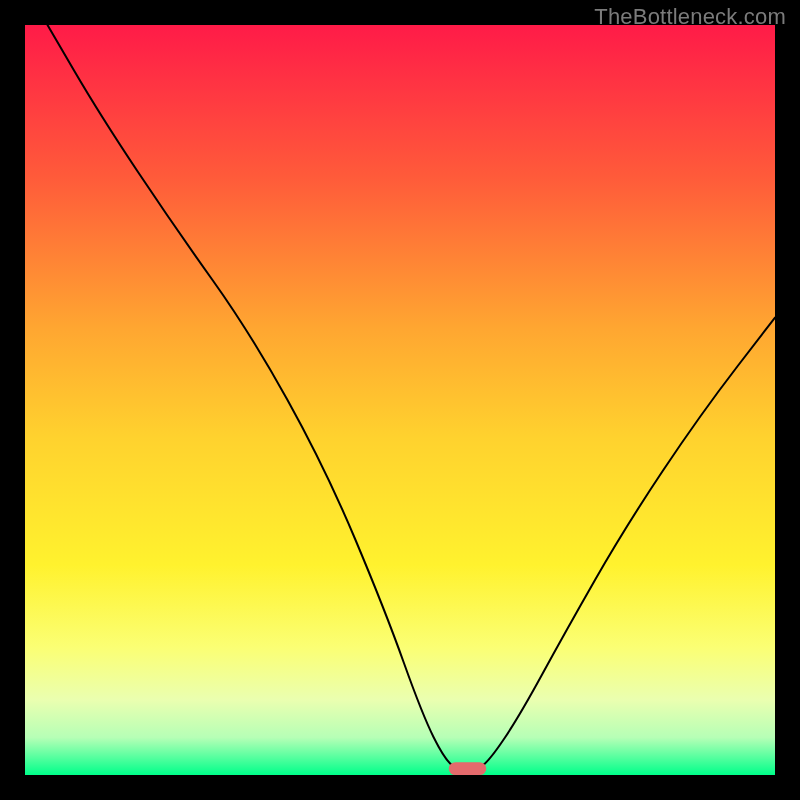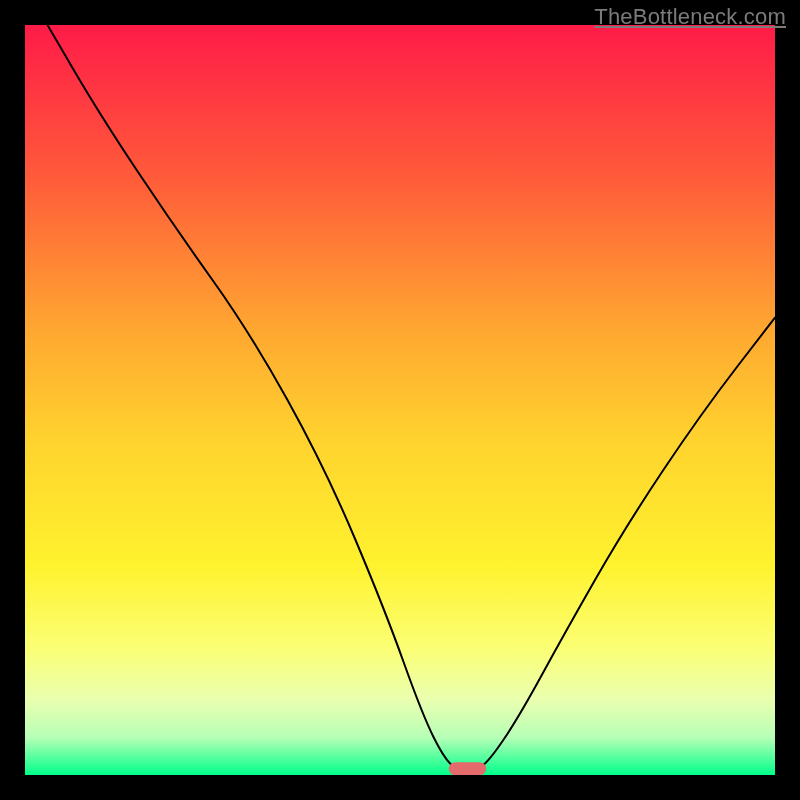--- a/index.html
+++ b/index.html
@@ -18,21 +18,20 @@
     background: #000;
   }
   .watermark {
     position: absolute;
     top: 4px;
     right: 14px;
     color: #7b7b7b;
     font-size: 22px;
     letter-spacing: 0.2px;
     z-index: 10;
-    text-decoration: underline;
   }
   .plot-wrap {
     position: absolute;
     
     left: 25px;
     top: 25px;
     width: 750px;   
     height: 750px;  
   }
   svg {

